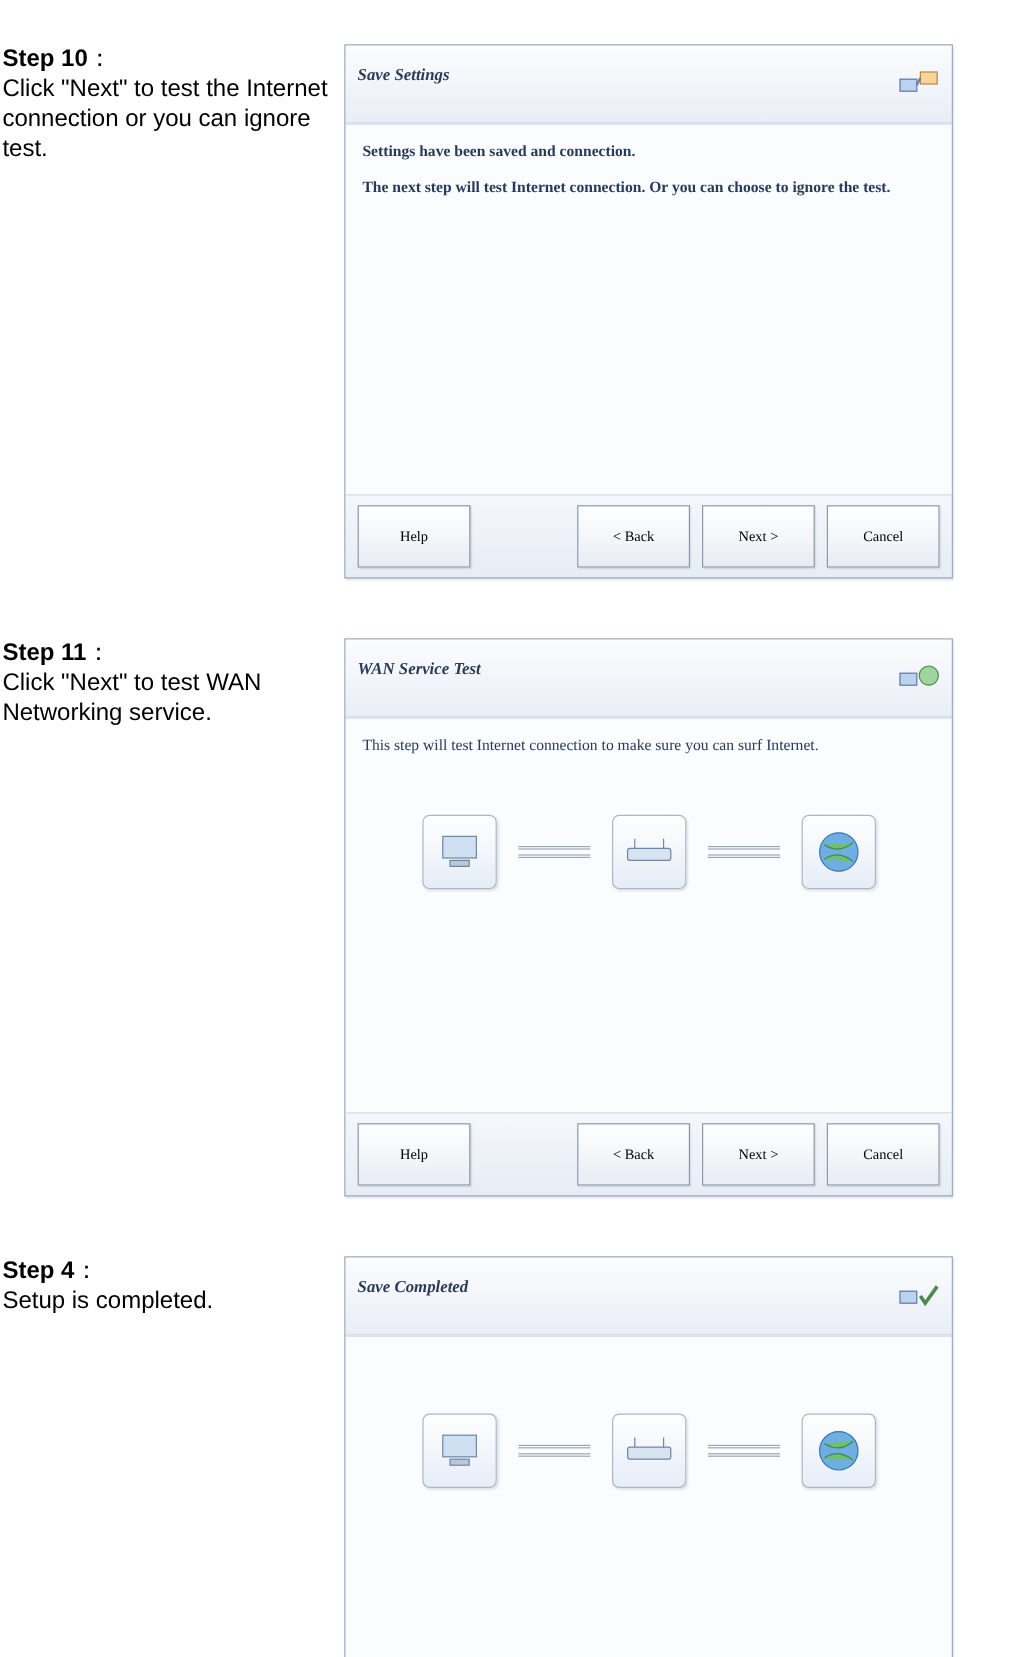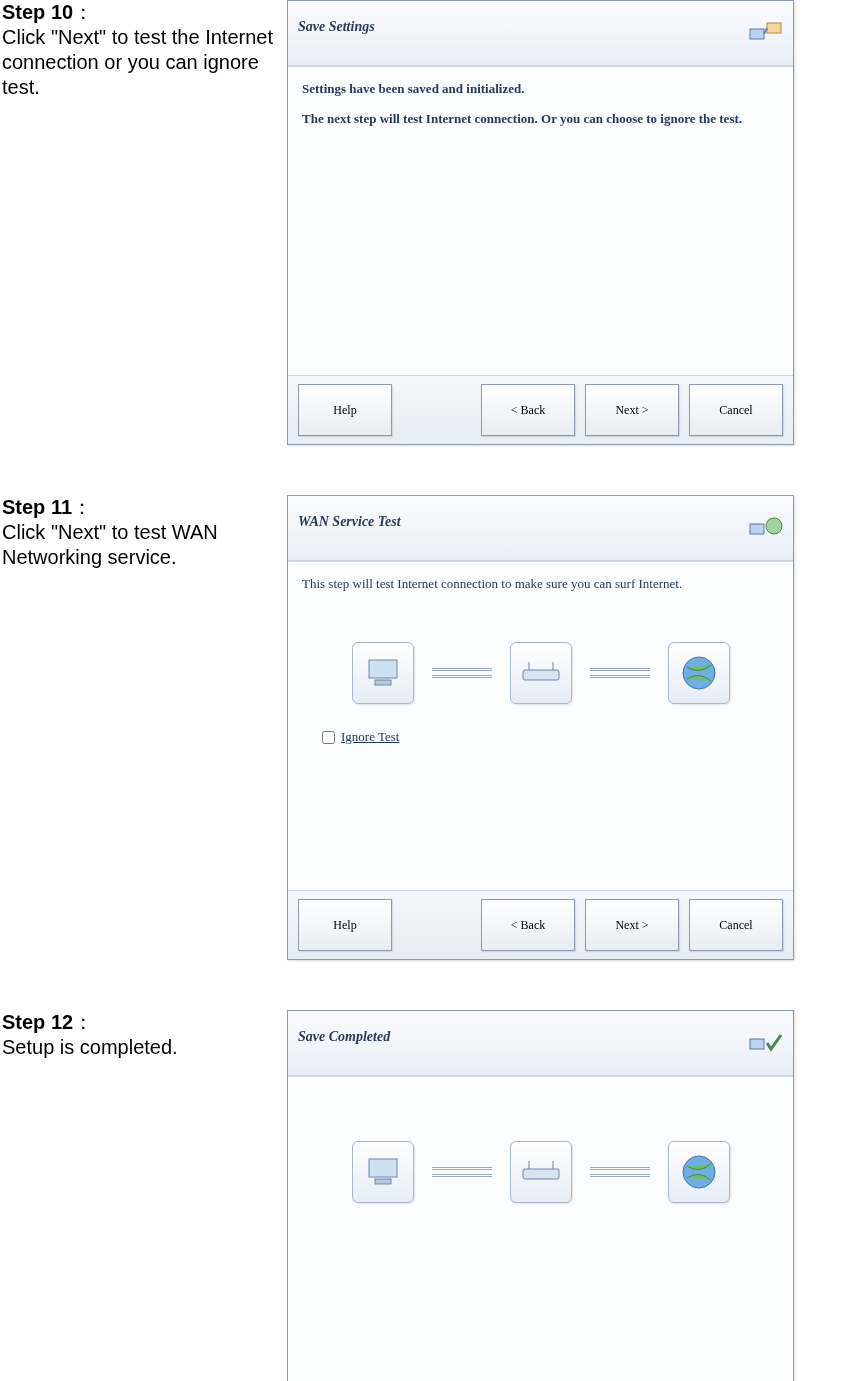--- a/index.html
+++ b/index.html
@@ -12,20 +12,21 @@
   .page {
     position: relative;
     width: 863px;
     padding: 0;
   }
   .step-block {
     display: flex;
     align-items: flex-start;
     margin-bottom: 50px;
     padding-left: 2px;
+    margin-top: 37px;
   }
   .step-text {
     width: 285px;
     flex-shrink: 0;
     font-size: 20px;
     line-height: 1.25;
     color: #000;
   }
   .step-label {
     font-weight: bold;
@@ -144,21 +145,21 @@
         <span class="d-title-text">Save Settings</span>
         <span class="d-title-icon">
           <svg viewBox="0 0 34 28">
               <rect x="1" y="10" width="14" height="10" fill="#bcd3ef" stroke="#5a78a6"></rect>
               <rect x="18" y="4" width="14" height="10" fill="#f6d59a" stroke="#b78a3c"></rect>
               <path d="M15 15 L18 9" stroke="#6a84a9" stroke-width="2"></path>
             </svg>
         </span>
       </div>
       <div class="d-body h1">
-        <p>Settings have been saved and initialized.</p>
+        <p>Settings have been saved and connection.</p>
         <p>The next step will test Internet connection. Or you can choose to ignore the test.</p>
       </div>
       <div class="d-footer">
         <div class="btn">Help</div>
         <div class="spacer"></div>
         <div class="btn">&lt; Back</div>
         <div class="btn">Next &gt;</div>
         <div class="btn">Cancel</div>
       </div>
     </div>
@@ -197,38 +198,34 @@
               </svg>
           </div>
           <div class="net-line"></div>
           <div class="net-icon">
             <svg width="40" height="40" viewBox="0 0 40 40">
                 <circle cx="20" cy="20" r="16" fill="#6faee2" stroke="#3a77ab"></circle>
                 <path d="M8 14 Q20 22 32 12 M8 26 Q20 18 32 28" fill="#6fbf6f" stroke="#3f8a3f"></path>
               </svg>
           </div>
         </div>
-        <label class="ignore-row">
-          <input type="checkbox" style="">
-          <span>Ignore Test</span>
-        </label>
       </div>
       <div class="d-footer">
         <div class="btn">Help</div>
         <div class="spacer"></div>
         <div class="btn">&lt; Back</div>
         <div class="btn">Next &gt;</div>
         <div class="btn">Cancel</div>
       </div>
     </div>
   </div>
 
   <div class="step-block">
     <div class="step-text">
-      <span class="step-label">Step 12</span><span>：</span><br>
+      <span class="step-label">Step 4</span><span>：</span><br>
       <span>Setup is completed.</span>
     </div>
     <div class="dialog">
       <div class="d-title">
         <span class="d-title-text">Save Completed</span>
         <span class="d-title-icon">
           <svg viewBox="0 0 34 28">
               <rect x="1" y="10" width="14" height="10" fill="#bcd3ef" stroke="#5a78a6"></rect>
               <path d="M18 14 L22 20 L32 6" stroke="#4a8a4a" stroke-width="3" fill="none"></path>
             </svg>

